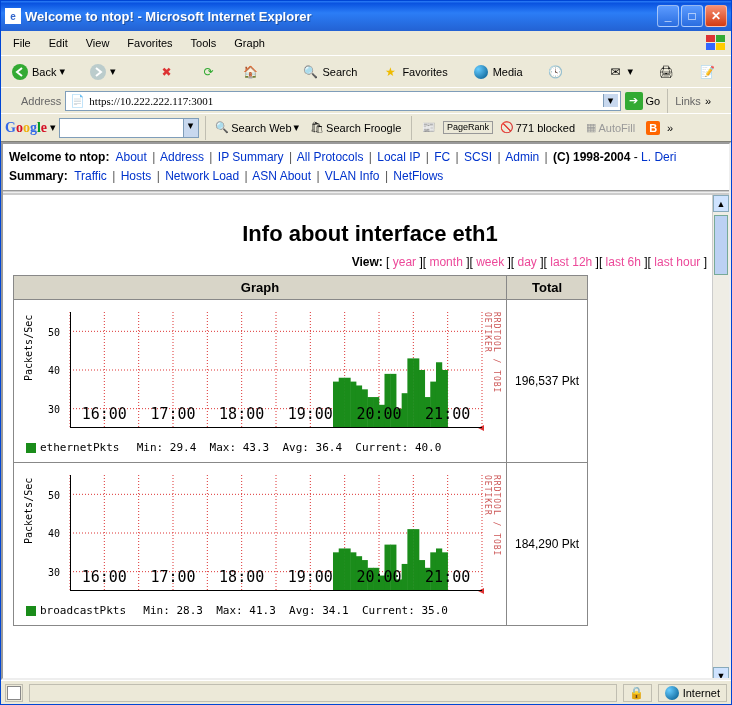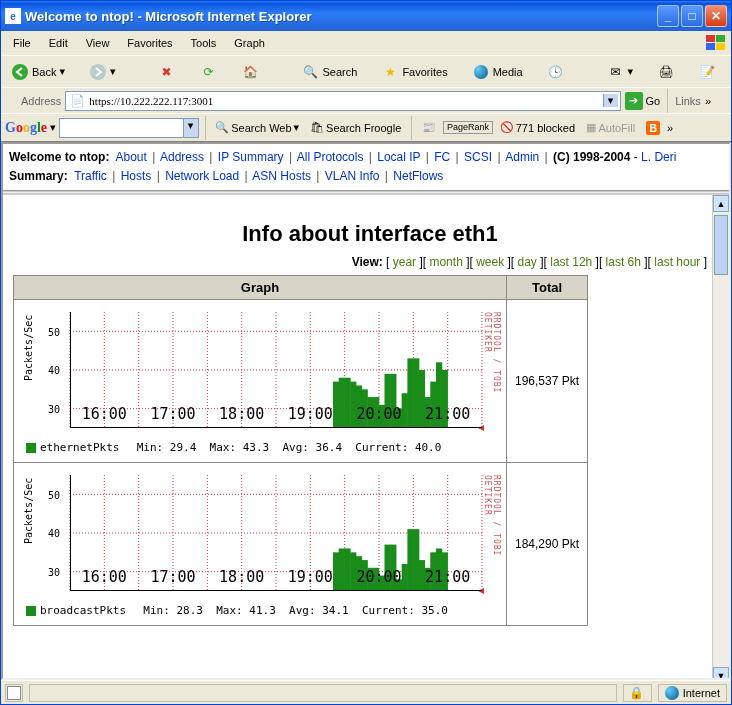--- a/index.html
+++ b/index.html
@@ -36,21 +36,21 @@
   .ntop-nav { padding:4px 6px; border-bottom:1px solid #999; font-size:12px; line-height:1.6;}
   .ntop-nav b { color:#000;}
   .ntop-nav a { color:#0033cc; text-decoration:none;}
   .sepbar { color:#555; padding: 0 2px;}
   .page-body { padding:6px 2px 6px 10px; height: calc(100% - 45px); overflow:auto; position:relative;}
   .scrollbar-v { position:absolute; right:0; top:0; bottom:0; width:17px; background:#efede5; border-left:1px solid #ccc;}
   .scroll-arr { height:17px; background:#cfe3ff; border:1px solid #8ab; display:flex; align-items:center; justify-content:center; font-size:9px;}
   .scroll-thumb { position:absolute; top:20px; left:1px; right:1px; height:60px; background:#bcd1f3; border:1px solid #7a9;}
   h2.title { font-family: Arial; font-size:22px; font-weight:bold; text-align:center; margin:20px 0 8px 0;}
   .viewline { text-align:right; font-size:12px; padding-right:20px;}
-  .viewline a{color:#4d7c0f;text-decoration:none;}
+  .viewline a{color:#ec4899;text-decoration:none;}
   table.data { border-collapse:collapse; margin:6px 0 7px 0;}
   table.data th { background:#d8d5c8; border:1px solid #888; padding:4px 10px; font-size:13px;}
   table.data td { border:1px solid #888; padding:6px; vertical-align:middle; font-size:12px;}
   .total-cell { text-align:center; white-space:nowrap; padding:12px 8px !important;}
   .graph-box { width:480px; height:150px; position:relative; font-family: monospace; font-size:11px;}
   .plot { position:absolute; left:50px; top:6px; right:18px; bottom:28px; border-left:1px solid #000; border-bottom:1px solid #000;}
   .yaxis-lbl { position:absolute; left:2px; top:50%; transform: translateY(-50%) rotate(-90deg); transform-origin: left center; font-size:10px; left:8px;}
   .ytick { position:absolute; left:28px; font-size:10px; transform:translateY(-50%);}
   .xtick { position:absolute; bottom:33px; font-size:15px; transform:translateX(-50%);text-align:center;}
   .rrd-txt { position:absolute; right:2px; top:6px; bottom:28px; width:12px; font-size:8px; color:#c55; writing-mode: vertical-rl; display:flex; align-items:center; justify-content:center; letter-spacing:1px;}
@@ -227,21 +227,21 @@
       <a>FC</a> <span class="sepbar">|</span>
       <a>SCSI</a> <span class="sepbar">|</span>
       <a>Admin</a> <span class="sepbar">|</span>
       <b>(C) 1998-2004</b> -
       <a>L. Deri</a>
       <br>
       <b>Summary:</b>&nbsp;
       <a>Traffic</a> <span class="sepbar">|</span>
       <a>Hosts</a> <span class="sepbar">|</span>
       <a>Network Load</a> <span class="sepbar">|</span>
-      <a>ASN Hosts</a> <span class="sepbar">|</span>
+      <a>ASN About</a> <span class="sepbar">|</span>
       <a>VLAN Info</a> <span class="sepbar">|</span>
       <a>NetFlows</a>
     </div>
 
     <div style="height:4px;border-top:1px solid #ccc;border-bottom:2px solid #ccc;background:#eee"></div>
 
     <div class="page-body">
       <h2 class="title">Info about interface eth1</h2>
       <div class="viewline">
         <b>View:</b>

